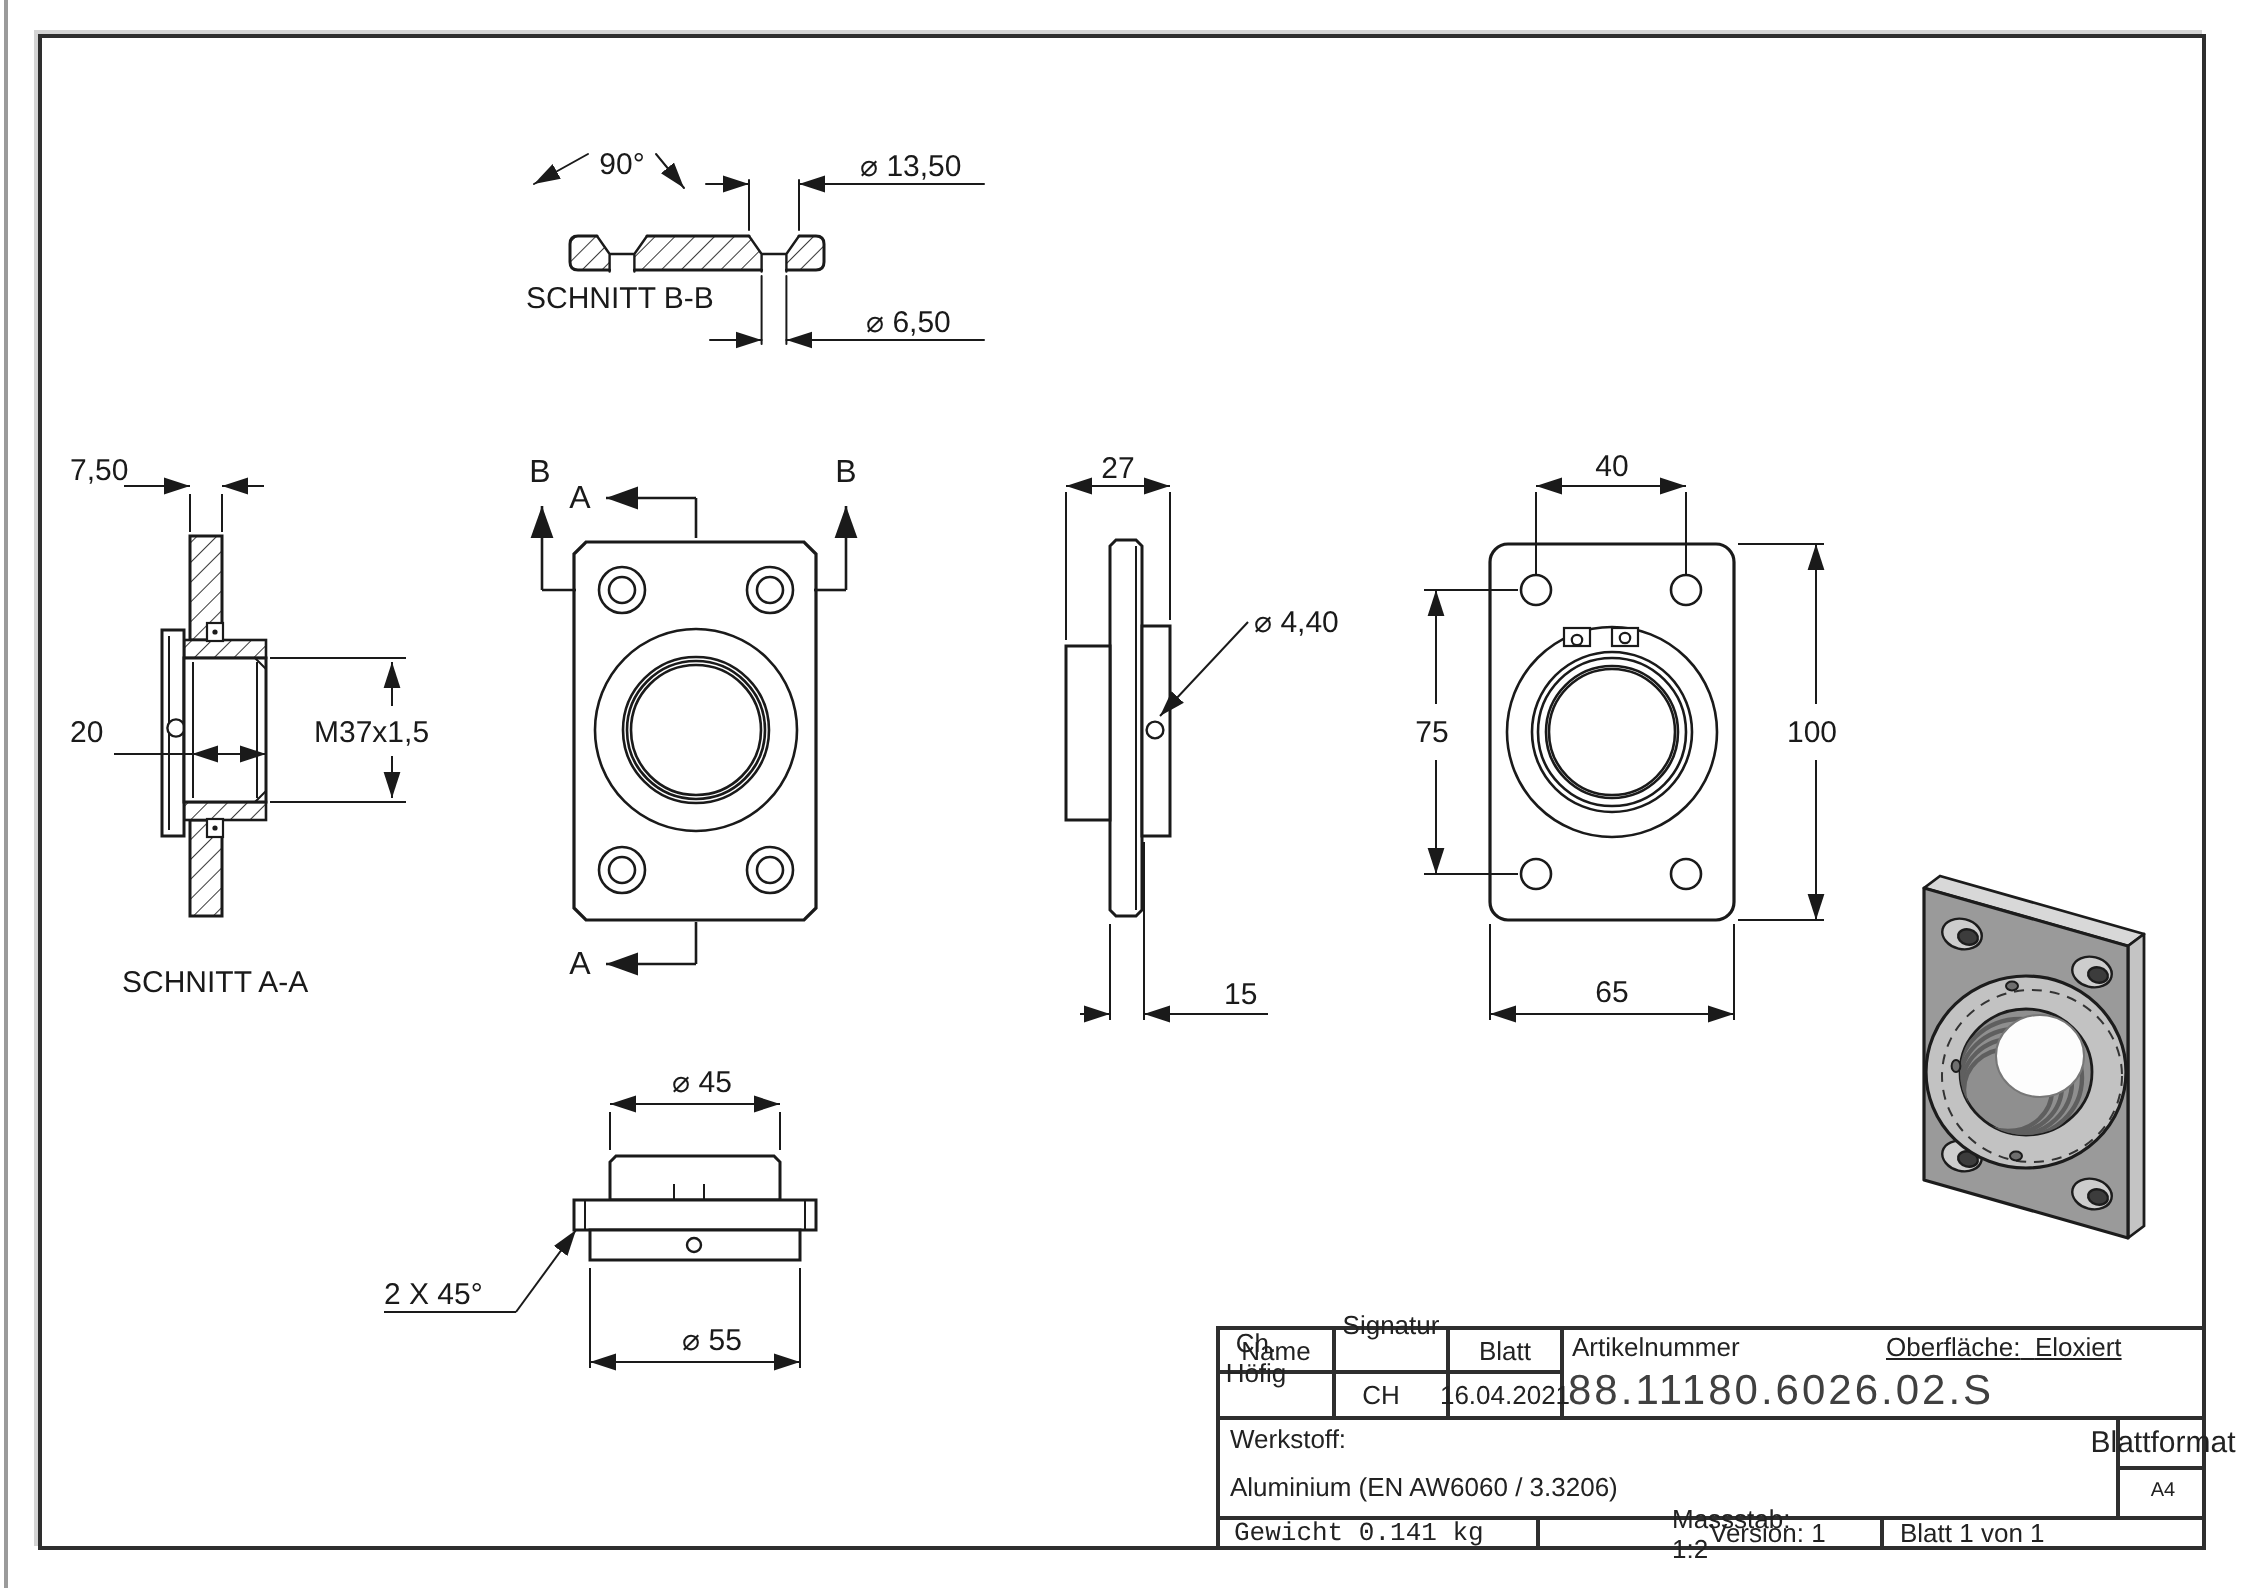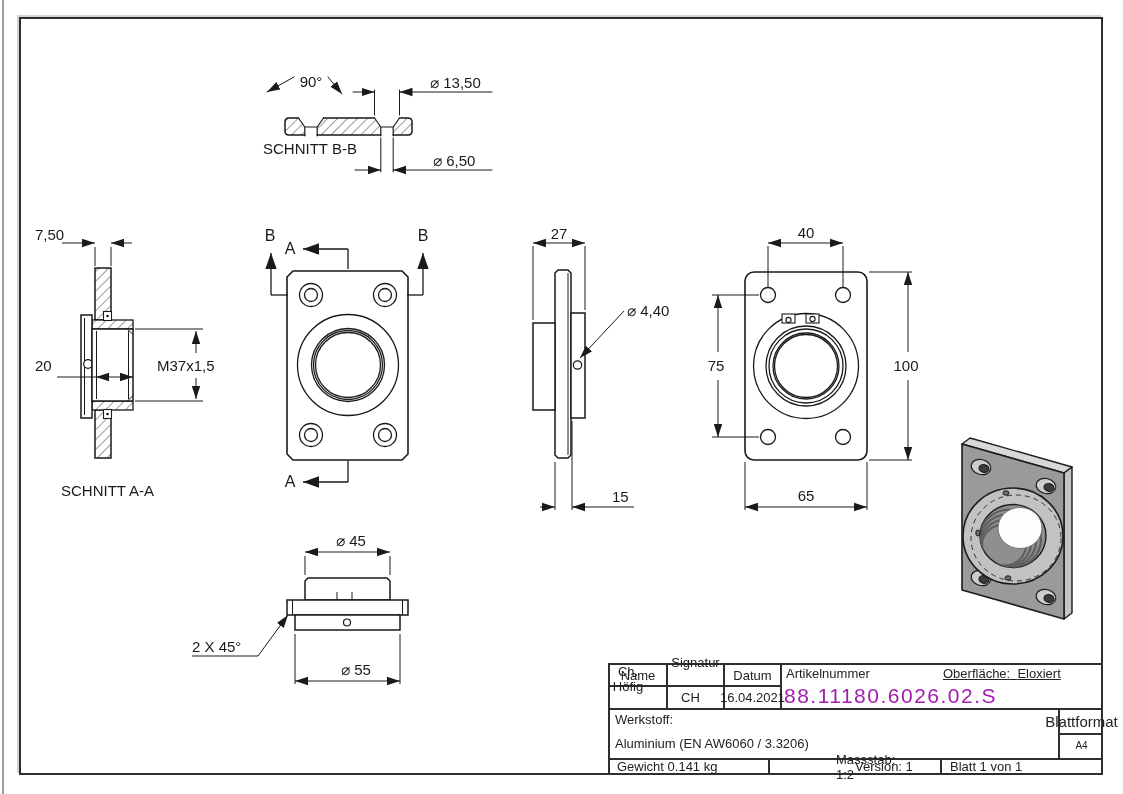--- a/index.html
+++ b/index.html
@@ -16,21 +16,21 @@
   }
   svg{position:absolute;left:0;top:0;}
   svg text{font-family:"Liberation Sans","DejaVu Sans",sans-serif;fill:#1a1a1a;}
   .dim{font-size:15px;}
   .viewlabel{font-size:15px;}
   .seclet{font-size:16px;}
   
   .tbl{position:absolute;background:#2e2e2e;}
   .tbc{position:absolute;font-size:13px;color:#222;display:flex;align-items:center;}
   .tbc.center{justify-content:center;text-align:center;}
-  .artnr{position:absolute;font-size:21px;letter-spacing:1.5px;color:#a21caf;}
+  .artnr{position:absolute;font-size:21px;letter-spacing:1.5px;color:#404040;}
   .a4{font-size:10px;}
 </style>
 </head>
 <body>
 
 <div id="edge-artifact"></div>
 <div id="page-frame"></div>
 
 <svg width="1123" height="794" viewBox="0 0 1123 794">
   <defs>
@@ -326,33 +326,33 @@
   <div class="tbl" style="left:608px;top:758px;width:495px;height:2px;"></div>
   <div class="tbl" style="left:666px;top:663px;width:2px;height:45px;"></div>
   <div class="tbl" style="left:723px;top:663px;width:2px;height:45px;"></div>
   <div class="tbl" style="left:780px;top:663px;width:2px;height:45px;"></div>
   <div class="tbl" style="left:1058px;top:708px;width:2px;height:50px;"></div>
   <div class="tbl" style="left:768px;top:758px;width:2px;height:17px;"></div>
   <div class="tbl" style="left:940px;top:758px;width:2px;height:17px;"></div>
 
   <div class="tbc center" style="left:610px;top:665px;width:56px;height:20px;">Name</div>
   <div class="tbc center" style="left:668px;top:640px;width:55px;height:20px;margin-top:12px;">Signatur</div>
-  <div class="tbc center" style="left:725px;top:665px;width:55px;height:20px;">Datum</div>
+  <div class="tbc center" style="left:725px;top:665px;width:55px;height:20px;">Blatt</div>
   <div class="tbc center" style="left:610px;top:668px;width:36px;height:21px;">Ch. Höfig</div>
   <div class="tbc center" style="left:668px;top:687px;width:45px;height:21px;">CH</div>
   <div class="tbc center" style="left:725px;top:687px;width:55px;height:21px;">16.04.2021</div>
 
   <div class="tbc" style="left:786px;top:666px;width:120px;height:14px;">Artikelnummer</div>
   <div class="tbc" style="left:943px;top:666px;width:158px;height:14px;text-decoration:underline;">
     <span>Oberfläche:</span>&nbsp;&nbsp;<span>Eloxiert</span>
   </div>
   <div class="artnr" style="left:784px;top:684px;">88.11180.6026.02.S</div>
 
   <div class="tbc" style="left:615px;top:712px;width:200px;height:14px;">Werkstoff:</div>
   <div class="tbc" style="left:615px;top:736px;width:300px;height:14px;">Aluminium (EN AW6060 / 3.3206)</div>
   <div class="tbc center" style="left:1060px;top:711px;width:43px;height:20px;font-size:15px;">Blattformat</div>
   <div class="tbc center a4" style="left:1060px;top:735px;width:43px;height:21px;">A4</div>
 
-  <div class="tbc" style="left:617px;top:760px;width:148px;height:13px;">Gewicht 0.141 kg</div>
+  <div class="tbc" style="left:617px;top:760px;width:148px;height:13px;font-family:Liberation Mono, monospace;">Gewicht 0.141 kg</div>
   <div class="tbc" style="left:820px;top:760px;width:70px;height:13px;padding-left:16px;">Massstab: 1:2</div>
   <div class="tbc" style="left:855px;top:760px;width:70px;height:13px;">Version: 1</div>
   <div class="tbc" style="left:950px;top:760px;width:120px;height:13px;">Blatt 1 von 1</div>
 </div>
 
 </body></html>

